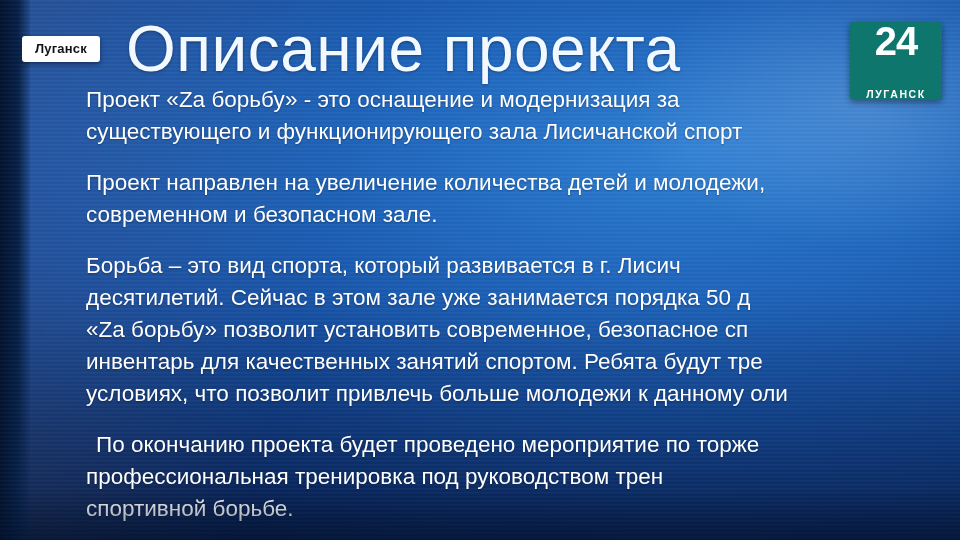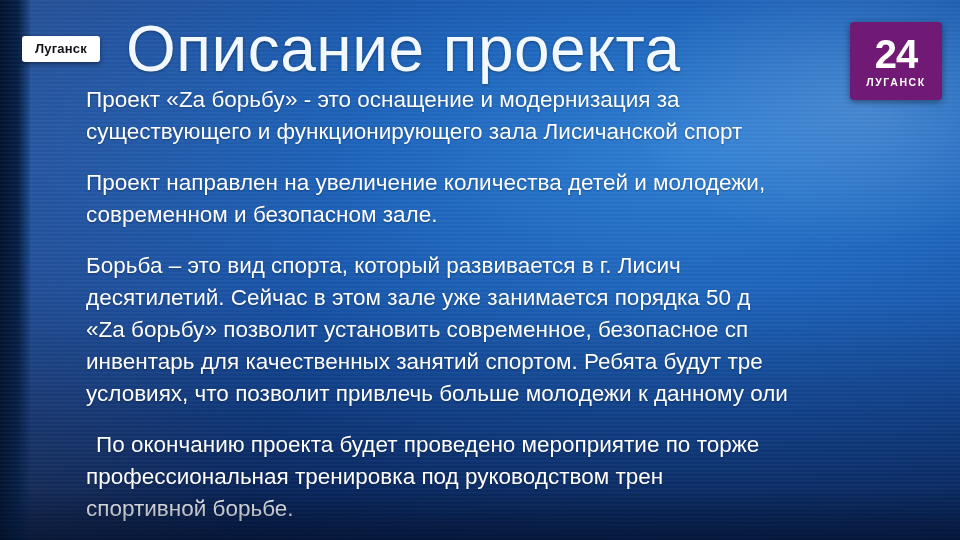--- a/index.html
+++ b/index.html
@@ -115,27 +115,27 @@
     border-radius: 3px;
     box-shadow: 0 2px 5px rgba(0,0,0,0.45);
   }
   .logo {
     position: absolute;
     right: 18px;
     top: 22px;
     width: 92px;
     height: 78px;
     z-index: 9;
-    background: #701a75;
+    background: #0f766e;
     border-radius: 4px;
     box-shadow: 0 2px 7px rgba(0,0,0,0.45);
     display: flex;
     flex-direction: column;
     align-items: center;
-    justify-content: center;
+    justify-content: space-between;
   }
   .logo-num {
     color: #ffffff;
     font-size: 40px;
     font-weight: 700;
     line-height: 0.95;
     letter-spacing: -1px;
   }
   .logo-sub {
     color: #ffffff;

